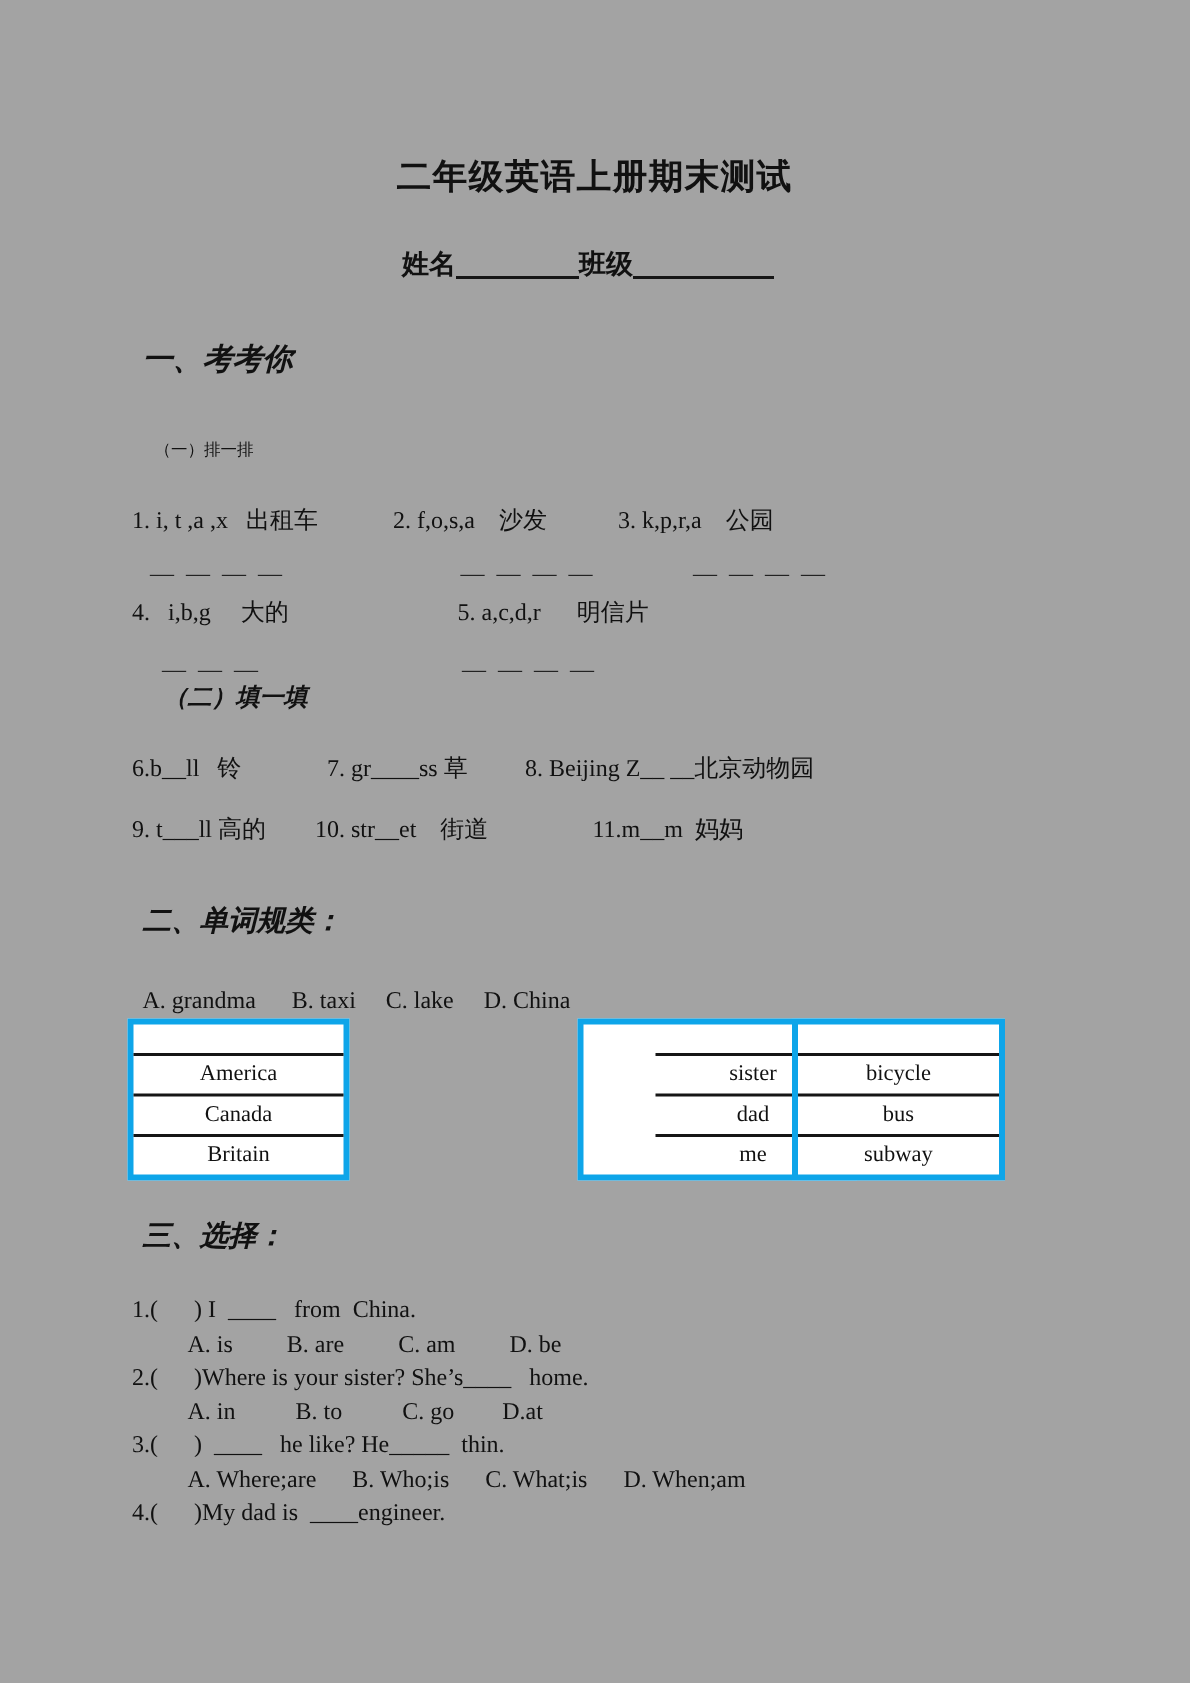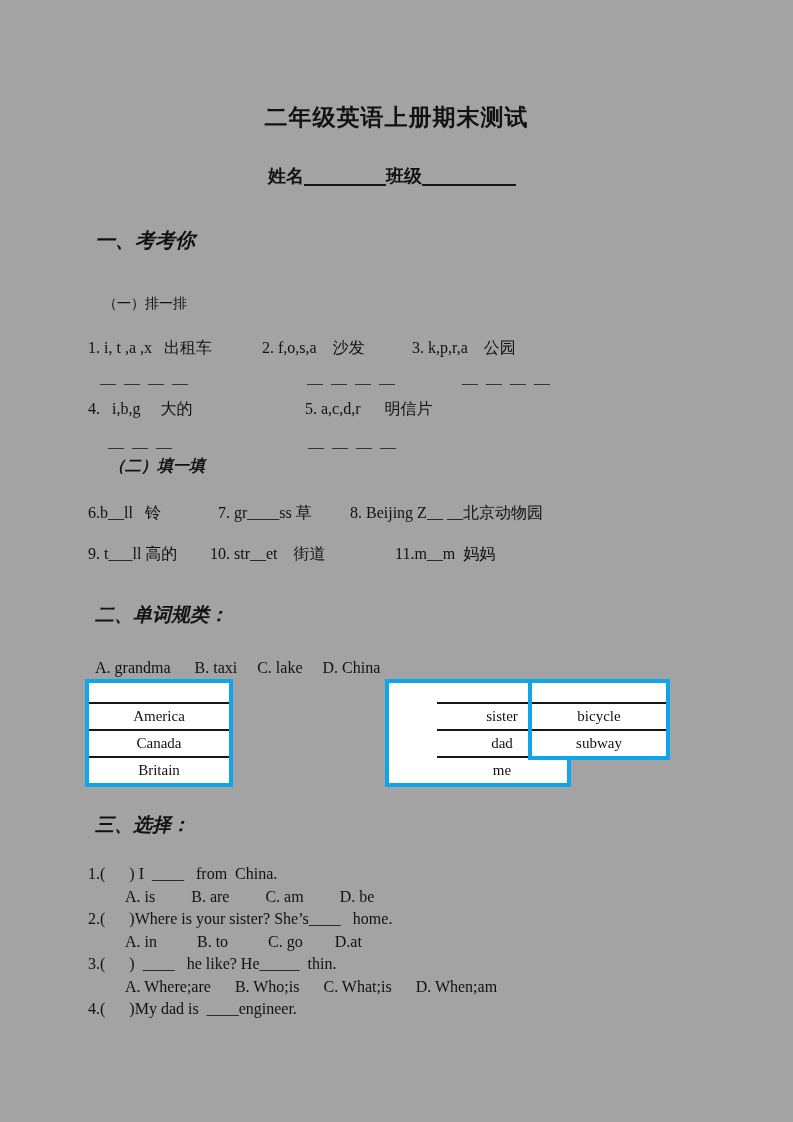--- a/index.html
+++ b/index.html
@@ -19,21 +19,21 @@
     font-family:"Liberation Sans","DejaVu Sans",sans-serif;
   }
   .blank {
     display:inline-block; border-bottom:2px solid #161616;
     height:1em; vertical-align:-4px;
   }
   .w82 { width:82px; } .w94 { width:94px; }
   .kai { font-weight:bold; font-style:italic; }
   .h1 { font-size:20px; }
   .h2 { font-size:19px; }
-  .sub { font-size:14px; }
+  .sub { font-size:11px;font-family:Liberation Mono, monospace; }
   .dash { letter-spacing:2px; color:#222; font-size:16px; }
   .wtable {
     position:absolute; top:679px; border:4px solid #0ea5e9; background:#fff;
   }
   .wtable .cell {
     height:25px; border-top:2px solid #161616;
     display:flex; align-items:center; justify-content:center;
     font-size:15px; white-space:pre;
   }
   .wtable .cell.hdr { height:19px; border-top:none; }
@@ -84,20 +84,21 @@
   </div>
   <div class="wtable" style="left:385px; width:130px;padding-left:48px;">
     <div class="cell hdr"></div>
     <div class="cell">sister</div>
     <div class="cell">dad</div>
     <div class="cell">me</div>
   </div>
   <div class="wtable" style="left:528px; width:134px;">
     <div class="cell hdr"></div>
     <div class="cell">bicycle</div>
+    <div class="cell">bus</div>
     <div class="cell">subway</div>
   </div>
 
   <div class="line kai h2" style="left:95px; top:813px;">三、选择：</div>
 
   <div class="line" style="left:88px;  top:864px;">1.(      ) I  ____   from  China.</div>
   <div class="line" style="left:125px; top:887px;">A. is         B. are         C. am         D. be</div>
 
   <div class="line" style="left:88px;  top:909px;">2.(      )Where is your sister? She’s____   home.</div>
   <div class="line" style="left:125px; top:932px;">A. in          B. to          C. go        D.at</div>

